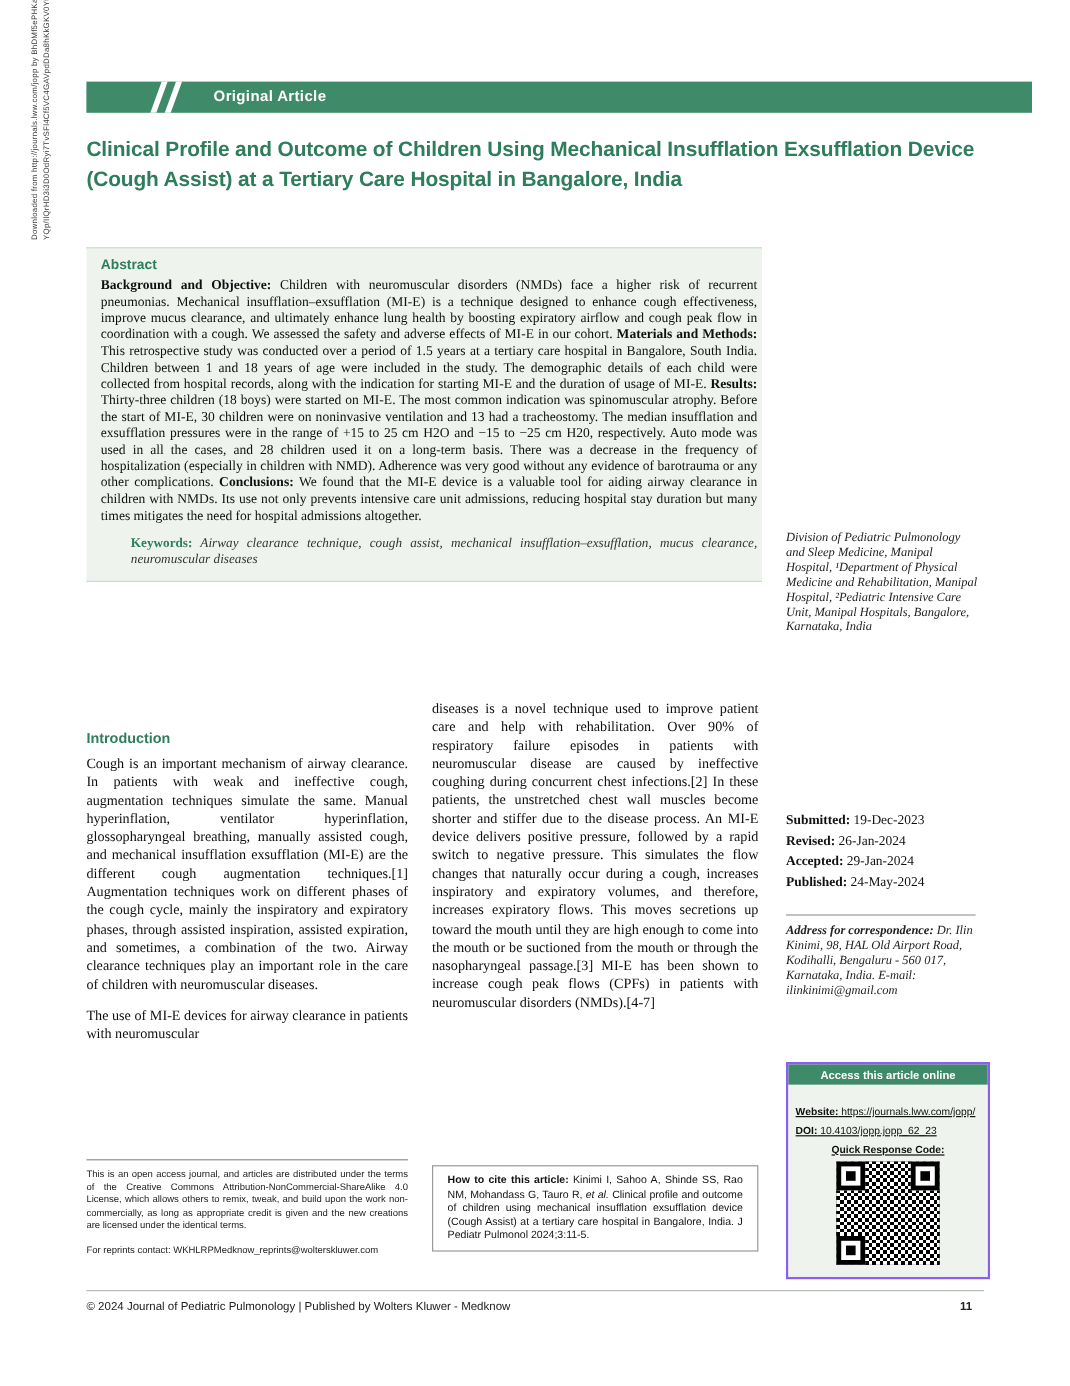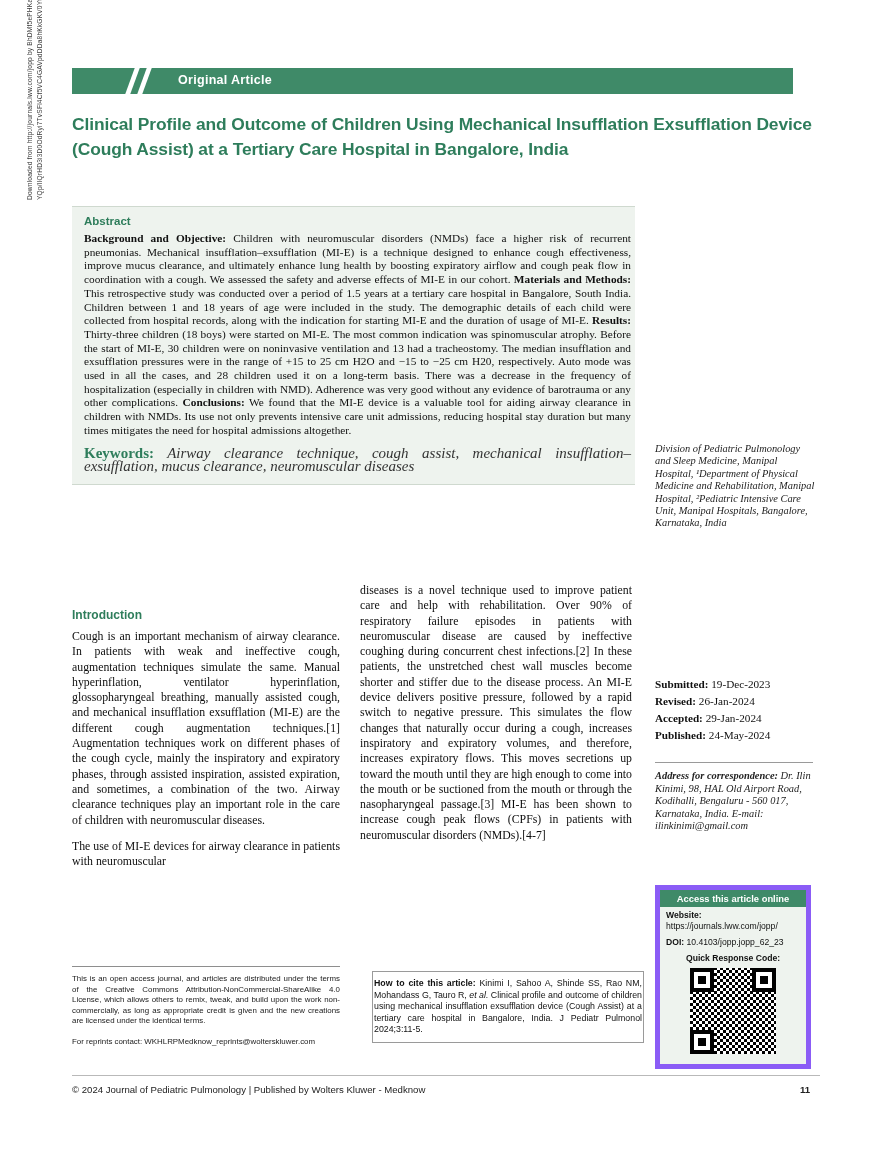--- a/index.html
+++ b/index.html
@@ -32,21 +32,21 @@
     transform: rotate(-90deg);
     transform-origin: left top;
     white-space: nowrap;
   }
   .vert-strip .l2 { position:absolute; left:0; top:10px; }
 
   
   .hdr-bar {
     position: absolute;
     left: 72px; top: 68px;
-    width: 721px; height: 26px;
+    width: 788px; height: 26px;
     background: #3f8a68;
   }
   .hdr-bar .slash1, .hdr-bar .slash2 {
     position: absolute;
     top: 0; height: 26px; width: 5px;
     background: #ffffff;
     transform: skewX(-20deg);
   }
   .hdr-bar .slash1 { left: 58px; }
   .hdr-bar .slash2 { left: 70px; }
@@ -92,24 +92,25 @@
   }
   .abs-body {
     font-size: 11.3px;
     line-height: 13.7px;
     text-align: justify;
     color: #101010;
   }
   .abs-body b { font-weight: bold; }
   .abs-kw {
     margin-top: 9px;
-    font-size: 15px;
+    font-size: 11px;
     line-height: 13.7px;
     text-align: justify;
     color: #2e7d5b;
+    margin-left: 25px;
   }
   .abs-kw .kwlab { font-weight: bold; }
   .abs-kw .kwtxt { font-style: italic; color:#333; }
 
   
   .authors {
     position: absolute;
     left: 655px; top: 208px;
     width: 165px;
     font-family: "Liberation Sans", sans-serif;
@@ -153,40 +154,41 @@
     line-height: 12.6px;
     font-style: italic;
     color: #222;
   }
   .corr .ctitle { font-weight: bold; }
 
   
   .access-box {
     position: absolute;
     left: 655px; top: 885px;
-    width: 156px;
-    border: 5px solid #8b5cf6;
+    width: 170px;
+    border: 2px solid #8b5cf6;
     background: #fff;
   }
   .access-hd {
     background: #3f8a68;
     color: #fff;
     font-family: "Liberation Sans", sans-serif;
     font-weight: bold;
     font-size: 9.4px;
     text-align: center;
     padding: 3px 0;
   }
   .access-body {
     background: #eef3ee;
-    padding: 3px 6px 6px 6px;
+    padding: 17px 6px 6px 6px;
     font-family: "Liberation Sans", sans-serif;
     font-size: 8.6px;
     line-height: 11px;
     color: #111;
+    text-decoration: underline;
   }
   .access-body .lab { font-weight: bold; }
   .access-body .row { margin-bottom: 5px; }
   .qr-lab {
     font-family: "Liberation Sans", sans-serif;
     font-weight: bold;
     font-size: 8.6px;
     text-align: center;
     margin: 2px 0 4px 0;
   }
@@ -247,24 +249,24 @@
     line-height: 10.6px;
     text-align: justify;
     color: #1a1a1a;
   }
   .fn .reprint { margin-top: 10px; font-weight: bold; }
   .fn .reprint span { font-weight: normal; }
 
   
   .cite-box {
     position: absolute;
-    left: 372px; top: 971px;
+    left: 360px; top: 971px;
     width: 272px;
     border: 1px solid #9a9a9a;
-    padding: 6px 1px;
+    padding: 6px 12px;
     font-family: "Liberation Sans", sans-serif;
     font-size: 8.8px;
     line-height: 11.6px;
     text-align: justify;
     color: #111;
   }
   .cite-box b { font-weight: bold; }
   .cite-box i { font-style: italic; }
 
   

